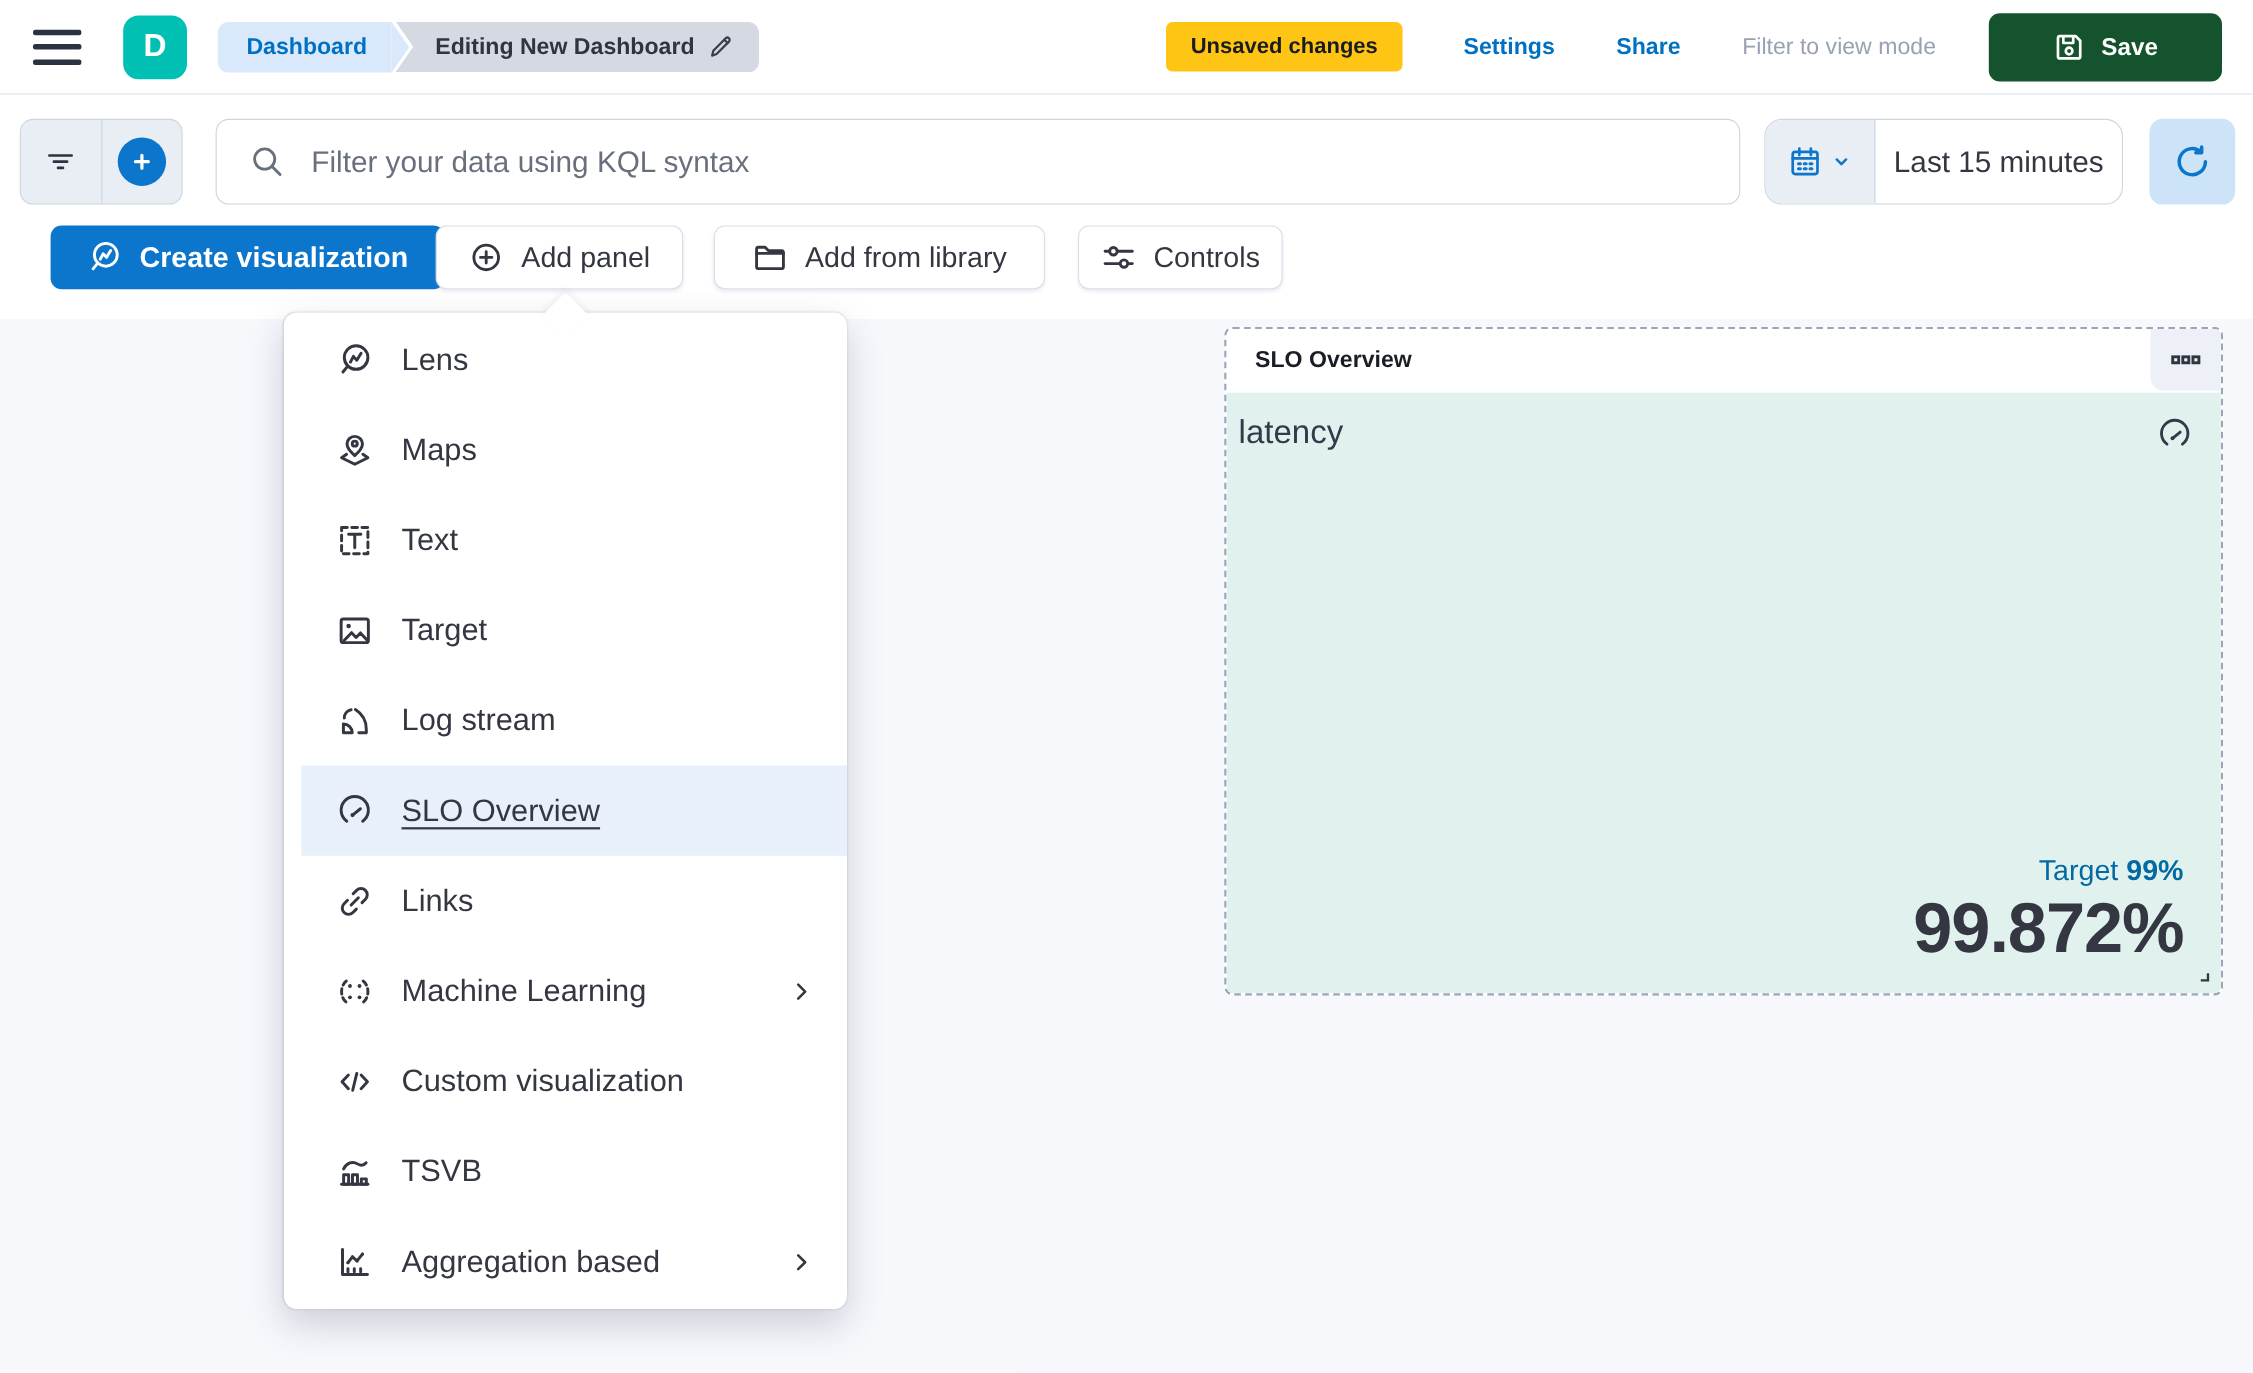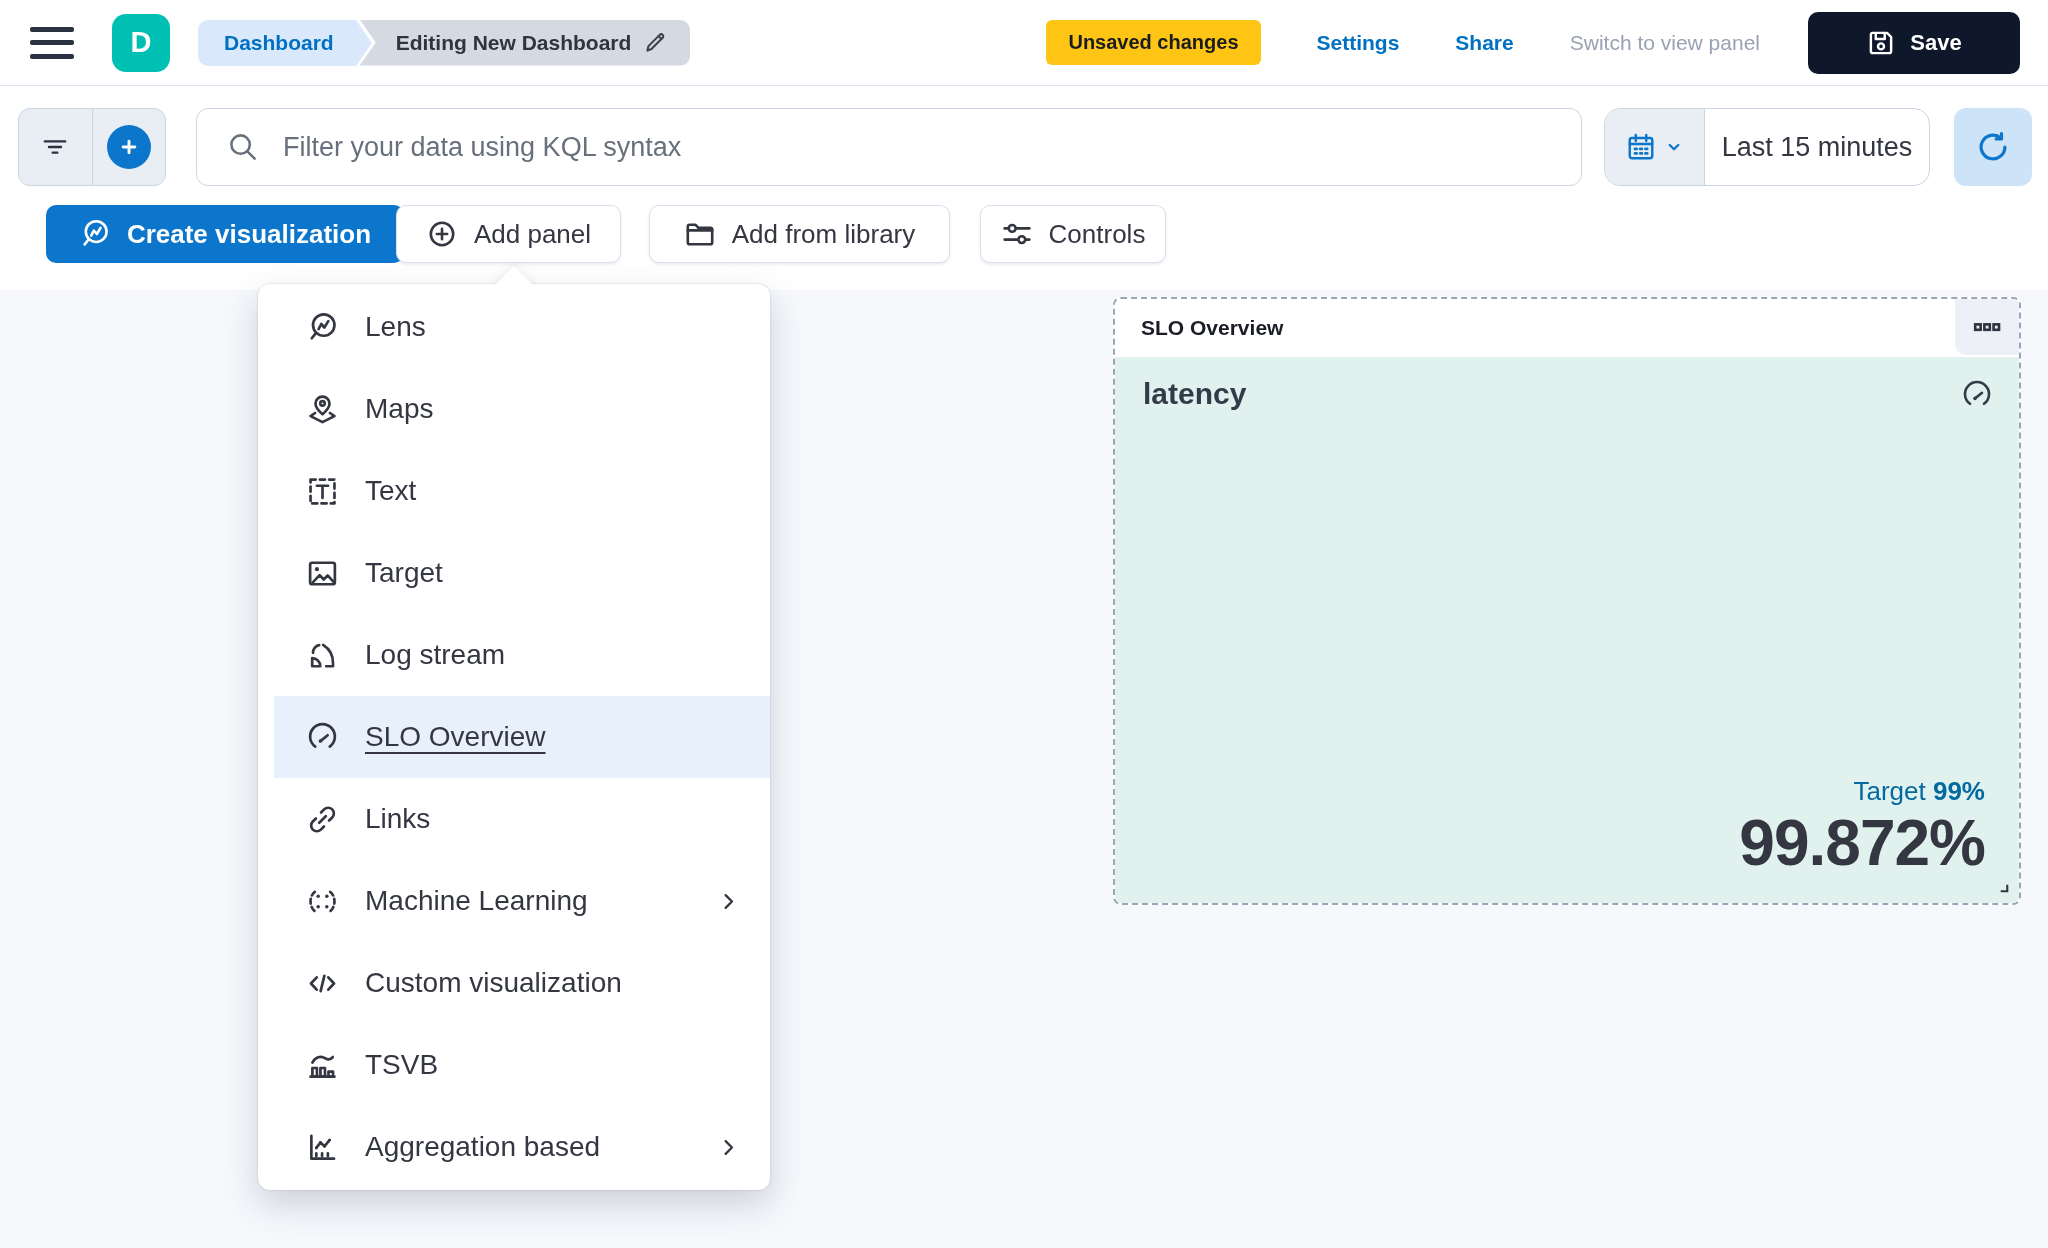--- a/index.html
+++ b/index.html
@@ -41,21 +41,21 @@
   .hspacer { flex:1; }
   .badge-unsaved {
     height:45px; display:flex; align-items:center; padding:0 22px;
     background:#fec514; color:#1a1c21; border-radius:6px;
     font-size:20px; font-weight:700;
   }
   .hlink { font-size:21px; font-weight:600; color:#0071c2; margin-left:56px; cursor:pointer; }
   .hmuted { font-size:21px; font-weight:500; color:#98a2b3; margin-left:56px; }
   .btn-save {
     margin-left:48px; height:62px; min-width:212px; border-radius:10px;
-    background:#0f172a; color:#fff; border:none; font-size:22px; font-weight:700;
+    background:#14532d; color:#fff; border:none; font-size:22px; font-weight:700;
     display:flex; align-items:center; justify-content:center; gap:14px; cursor:pointer;
     font-family:inherit;
   }
   .btn-save .ic { width:30px; height:30px; }
 
   
   .filterbar { position:absolute; left:0; top:86px; width:2048px; height:204px; background:#fff; z-index:10; }
   .fgroup {
     position:absolute; left:18px; top:22px; width:148px; height:78px;
     background:#e9edf4; border:1px solid #ccd5e2; border-radius:12px;
@@ -147,21 +147,21 @@
   }
   .panel-head { position:relative; height:58px; background:#fff; flex:0 0 auto; }
   .panel-title { position:absolute; left:26px; top:50%; transform:translateY(-50%); font-size:21px; font-weight:700; color:#1a1d26; }
   .panel-opt {
     position:absolute; right:0; top:0; width:64px; height:56px;
     background:#edf0f6; border-radius:0 5px 0 12px;
     display:flex; align-items:center; justify-content:center; cursor:pointer;
   }
   .panel-opt .ic { width:30px; height:30px; color:#2f3540; stroke-width:1.4; }
   .panel-body { position:relative; flex:1; background:#e1f2ee; }
-  .metric-name { position:absolute; left:28px; top:20px; font-size:30px; font-weight:700; color:#333a49; }
+  .metric-name { position:absolute; left:11px; top:20px; font-size:30px; font-weight:400; color:#333a49; }
   .metric-gauge { position:absolute; right:26px; top:22px; width:32px; height:32px; color:#333a49; }
   .metric-block { position:absolute; right:34px; bottom:28px; text-align:right; }
   .target-line { font-size:26px; color:#0369a1; margin-bottom:4px; }
   .target-line b { font-weight:700; }
   .metric-value { font-size:64px; font-weight:800; letter-spacing:-1px; color:#343741; line-height:1; }
   .resize-corner { position:absolute; right:8px; bottom:8px; width:20px; height:20px; color:#343741; cursor:nwse-resize; }
 </style>
 </head>
 <body>
 
@@ -182,21 +182,21 @@
             <path d="M2.8 13.2l.7-2.9 7.2-7.2c.5-.5 1.4-.5 1.9 0s.5 1.4 0 1.9l-7.2 7.2-2.6 1z"></path>
             <path d="M9.9 3.9l1.9 1.9"></path>
           </svg>
         </span>
     </div>
   </div>
   <div class="hspacer"></div>
   <div class="badge-unsaved">Unsaved changes</div>
   <div class="hlink">Settings</div>
   <div class="hlink">Share</div>
-  <div class="hmuted">Switch to view panel</div>
+  <div class="hmuted">Filter to view mode</div>
   <button class="btn-save">
     <span class="ic-slot">
         <svg class="ic " viewBox="0 0 16 16" fill="none" stroke="currentColor" stroke-width="1.3" stroke-linecap="round" stroke-linejoin="round">
           <path d="M2.6 3.6c0-.55.45-1 1-1h7.6l2.2 2.2v7.6c0 .55-.45 1-1 1H3.6c-.55 0-1-.45-1-1V3.6z"></path>
           <path d="M5.2 2.8v3.1h4.8V2.8"></path>
           <circle cx="8" cy="9.8" r="1.6"></circle>
         </svg>
       </span>
     <span>Save</span>
   </button>

